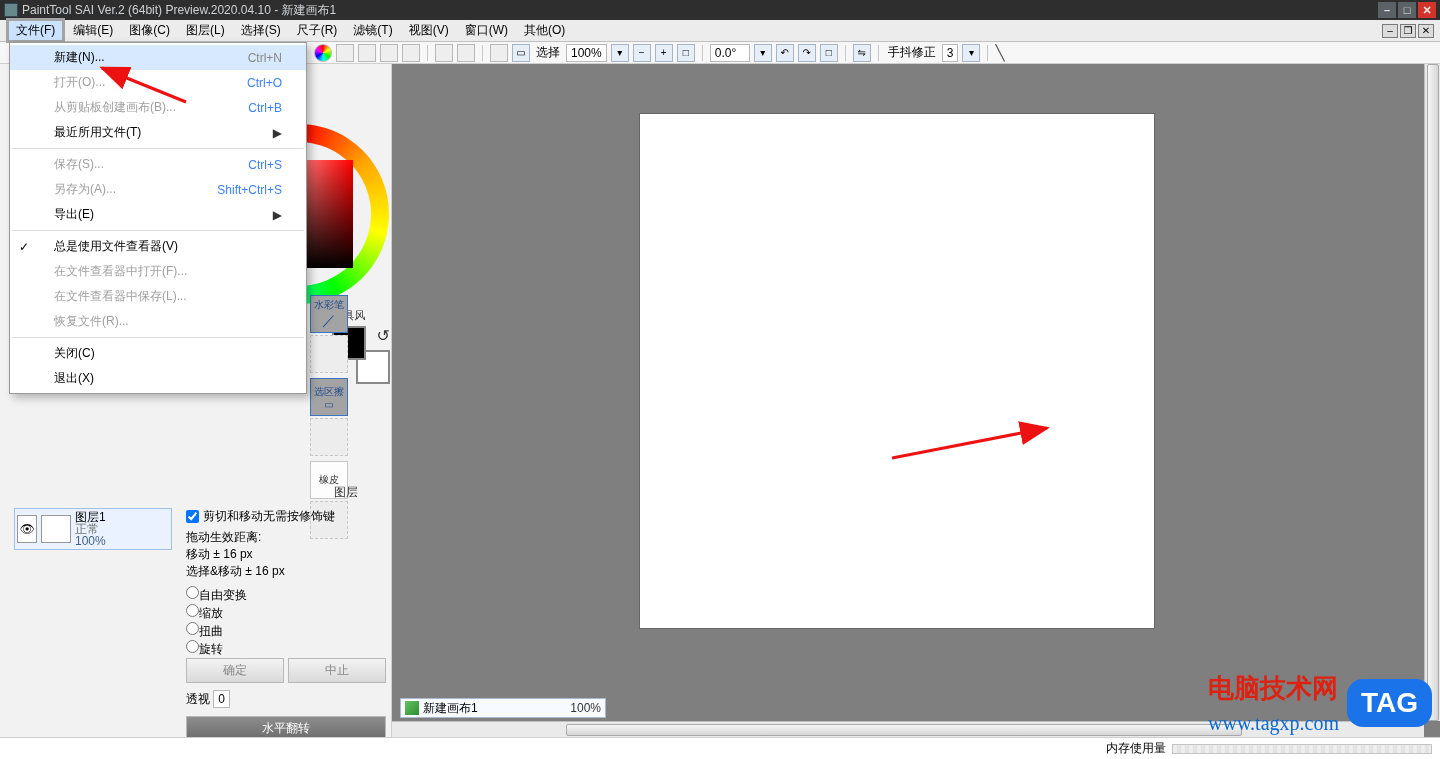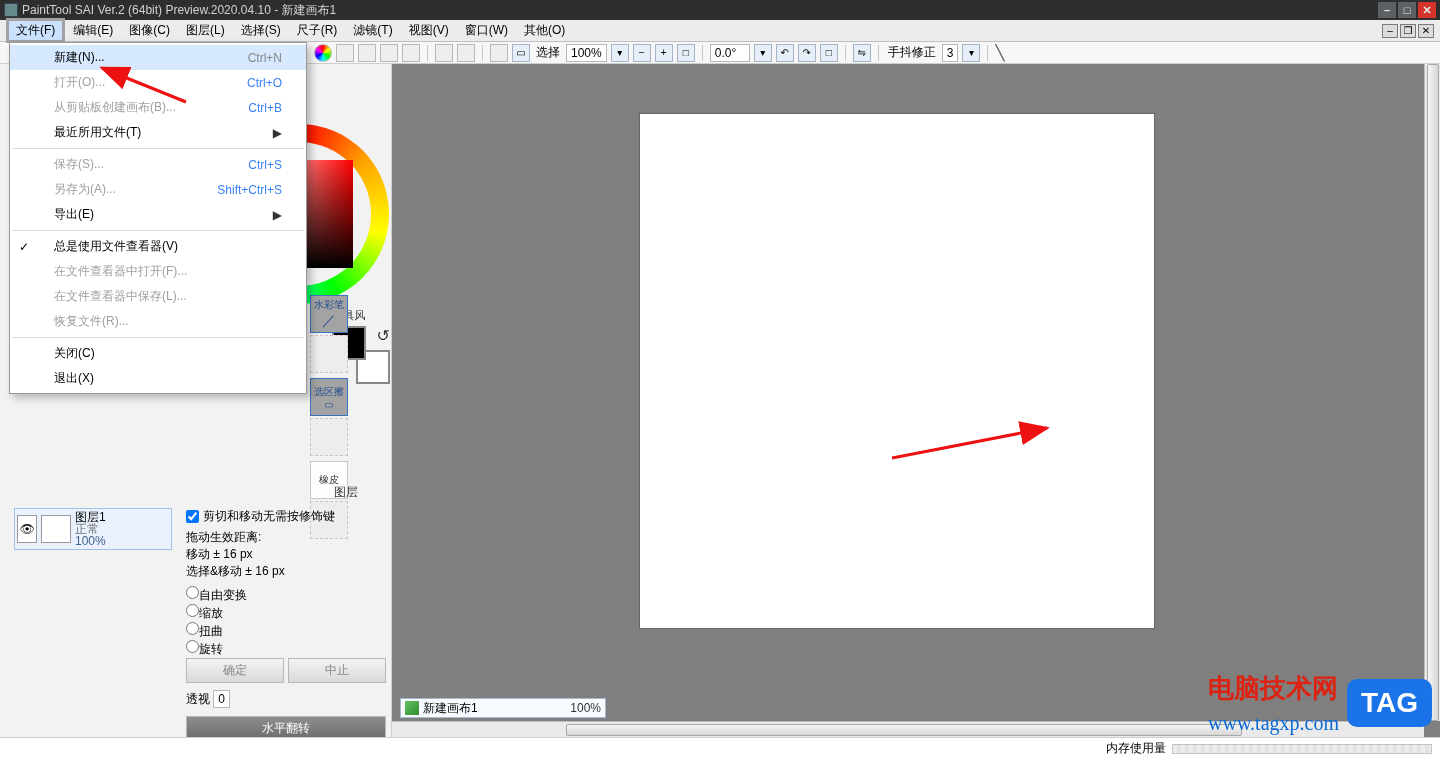--- a/index.html
+++ b/index.html
@@ -70,21 +70,21 @@
 .status .mem{ margin-left:auto;}
 
 
 .arrow1{ position:absolute; left:98px; top:64px; width:90px; height:40px; z-index:60; pointer-events:none;}
 .arrow2{ position:absolute; left:500px; top:356px; width:160px; height:40px; z-index:60; pointer-events:none;}
 
 
 .wm{ position:absolute; right:8px; bottom:24px; display:flex; align-items:center; gap:8px; z-index:40;}
 .wm .t1{ color:#d21; font-size:26px; font-weight:bold; font-family:Liberation Serif, serif;}
 .wm .t2{ color:#0b6bd6; font-size:20px; font-family:"Microsoft YaHei"; margin-top:6px;}
-.wm .tag{ background:#1a73e8; color:#fff; font-size:28px; font-weight:bold; padding:8px 14px; border-radius:10px; font-family:Arial;}
+.wm .tag{ background:#1a73e8; color:#fff; font-size:28px; font-weight:bold; padding:8px 14px; border-radius:16px; font-family:Arial;}
 
 
 .wheel{ position:absolute; left:305px; top:60px; width:84px; height:180px; overflow:hidden;}
 .wheel .outer{ position:absolute; left:-96px; top:0; width:180px;height:180px;border-radius:50%; background:conic-gradient(red,orange,yellow,lime,cyan,blue,magenta,red);}
 .wheel .mask{ position:absolute; left:-78px; top:18px; width:144px;height:144px;border-radius:50%;background:#f2f2f2;}
 .wheel .sq{ position:absolute; left:-60px; top:36px; width:108px;height:108px; background:linear-gradient(to top,#000,transparent),linear-gradient(to right,#fff,red);}
 
 .sw{ position:absolute; left:332px; top:262px; width:58px; height:58px;}
 .sw .a{ position:absolute; left:0; top:0; width:34px;height:34px;background:#000;border:2px solid #888;}
 .sw .b{ position:absolute; right:0; bottom:0; width:34px;height:34px;background:#fff;border:2px solid #888;}

